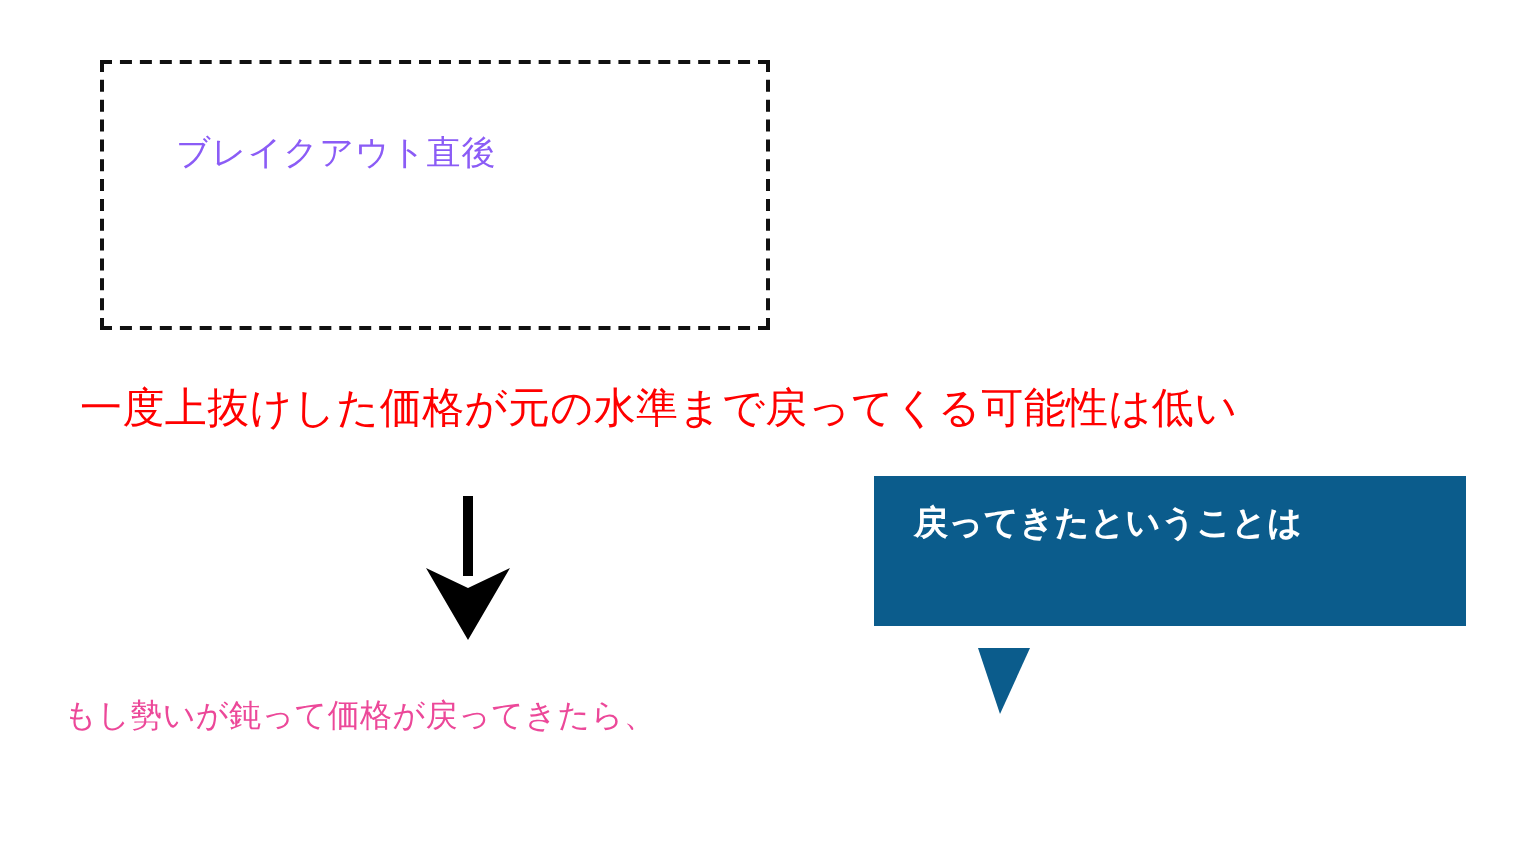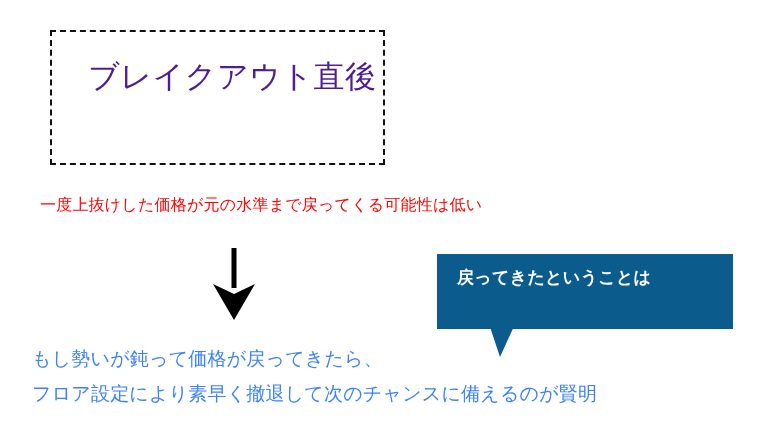--- a/index.html
+++ b/index.html
@@ -32,54 +32,54 @@
     border: 2px dashed #111111;
     background: transparent;
   }
   .dashed-box-inner {
     position: absolute;
     left: 36px;
     top: 24px;
     right: 10px;
   }
   .dashed-line {
-    font-size: 31px;
+    font-size: 17px;
     line-height: 42px;
     letter-spacing: 0.5px;
-    color: #4c1d95;
+    color: #8b5cf6;
     white-space: nowrap;
     font-weight: 400;
   }
 
   
   .red-note {
     position: absolute;
     left: 40px;
     top: 191px;
-    font-size: 16px;
+    font-size: 21px;
     line-height: 28px;
     color: #ff0000;
     white-space: nowrap;
     letter-spacing: 0.2px;
   }
 
   
   .down-arrow {
     position: absolute;
     left: 205px;
     top: 248px;
     width: 60px;
     height: 78px;
   }
 
   
   .callout {
     position: absolute;
     left: 437px;
-    top: 254px;
+    top: 238px;
     width: 296px;
     height: 75px;
     background: #0b5c8c;
   }
   .callout-text {
     position: absolute;
     left: 20px;
     top: 10px;
     right: 8px;
   }
@@ -99,23 +99,23 @@
     height: 33px;
   }
 
   
   .advice {
     position: absolute;
     left: 32px;
     top: 341px;
   }
   .advice-line {
-    font-size: 19px;
+    font-size: 16px;
     line-height: 35px;
-    color: #3b82f6;
+    color: #ec4899;
     white-space: nowrap;
     letter-spacing: 0.2px;
   }
 </style>
 </head>
 <body>
 
 <div id="canvas">
 
   <div class="dashed-box">
@@ -139,16 +139,15 @@
     </div>
   </div>
   <div class="callout-tail">
     <svg width="26" height="33" viewBox="0 0 26 33" xmlns="http://www.w3.org/2000/svg" aria-hidden="true">
       <path d="M 0 0 L 26 0 L 11 33 Z" fill="#0b5c8c"></path>
     </svg>
   </div>
 
   <div class="advice">
     <div class="advice-line">もし勢いが鈍って価格が戻ってきたら、</div>
-    <div class="advice-line">フロア設定により素早く撤退して次のチャンスに備えるのが賢明</div>
   </div>
 
 </div>
 
 </body></html>

